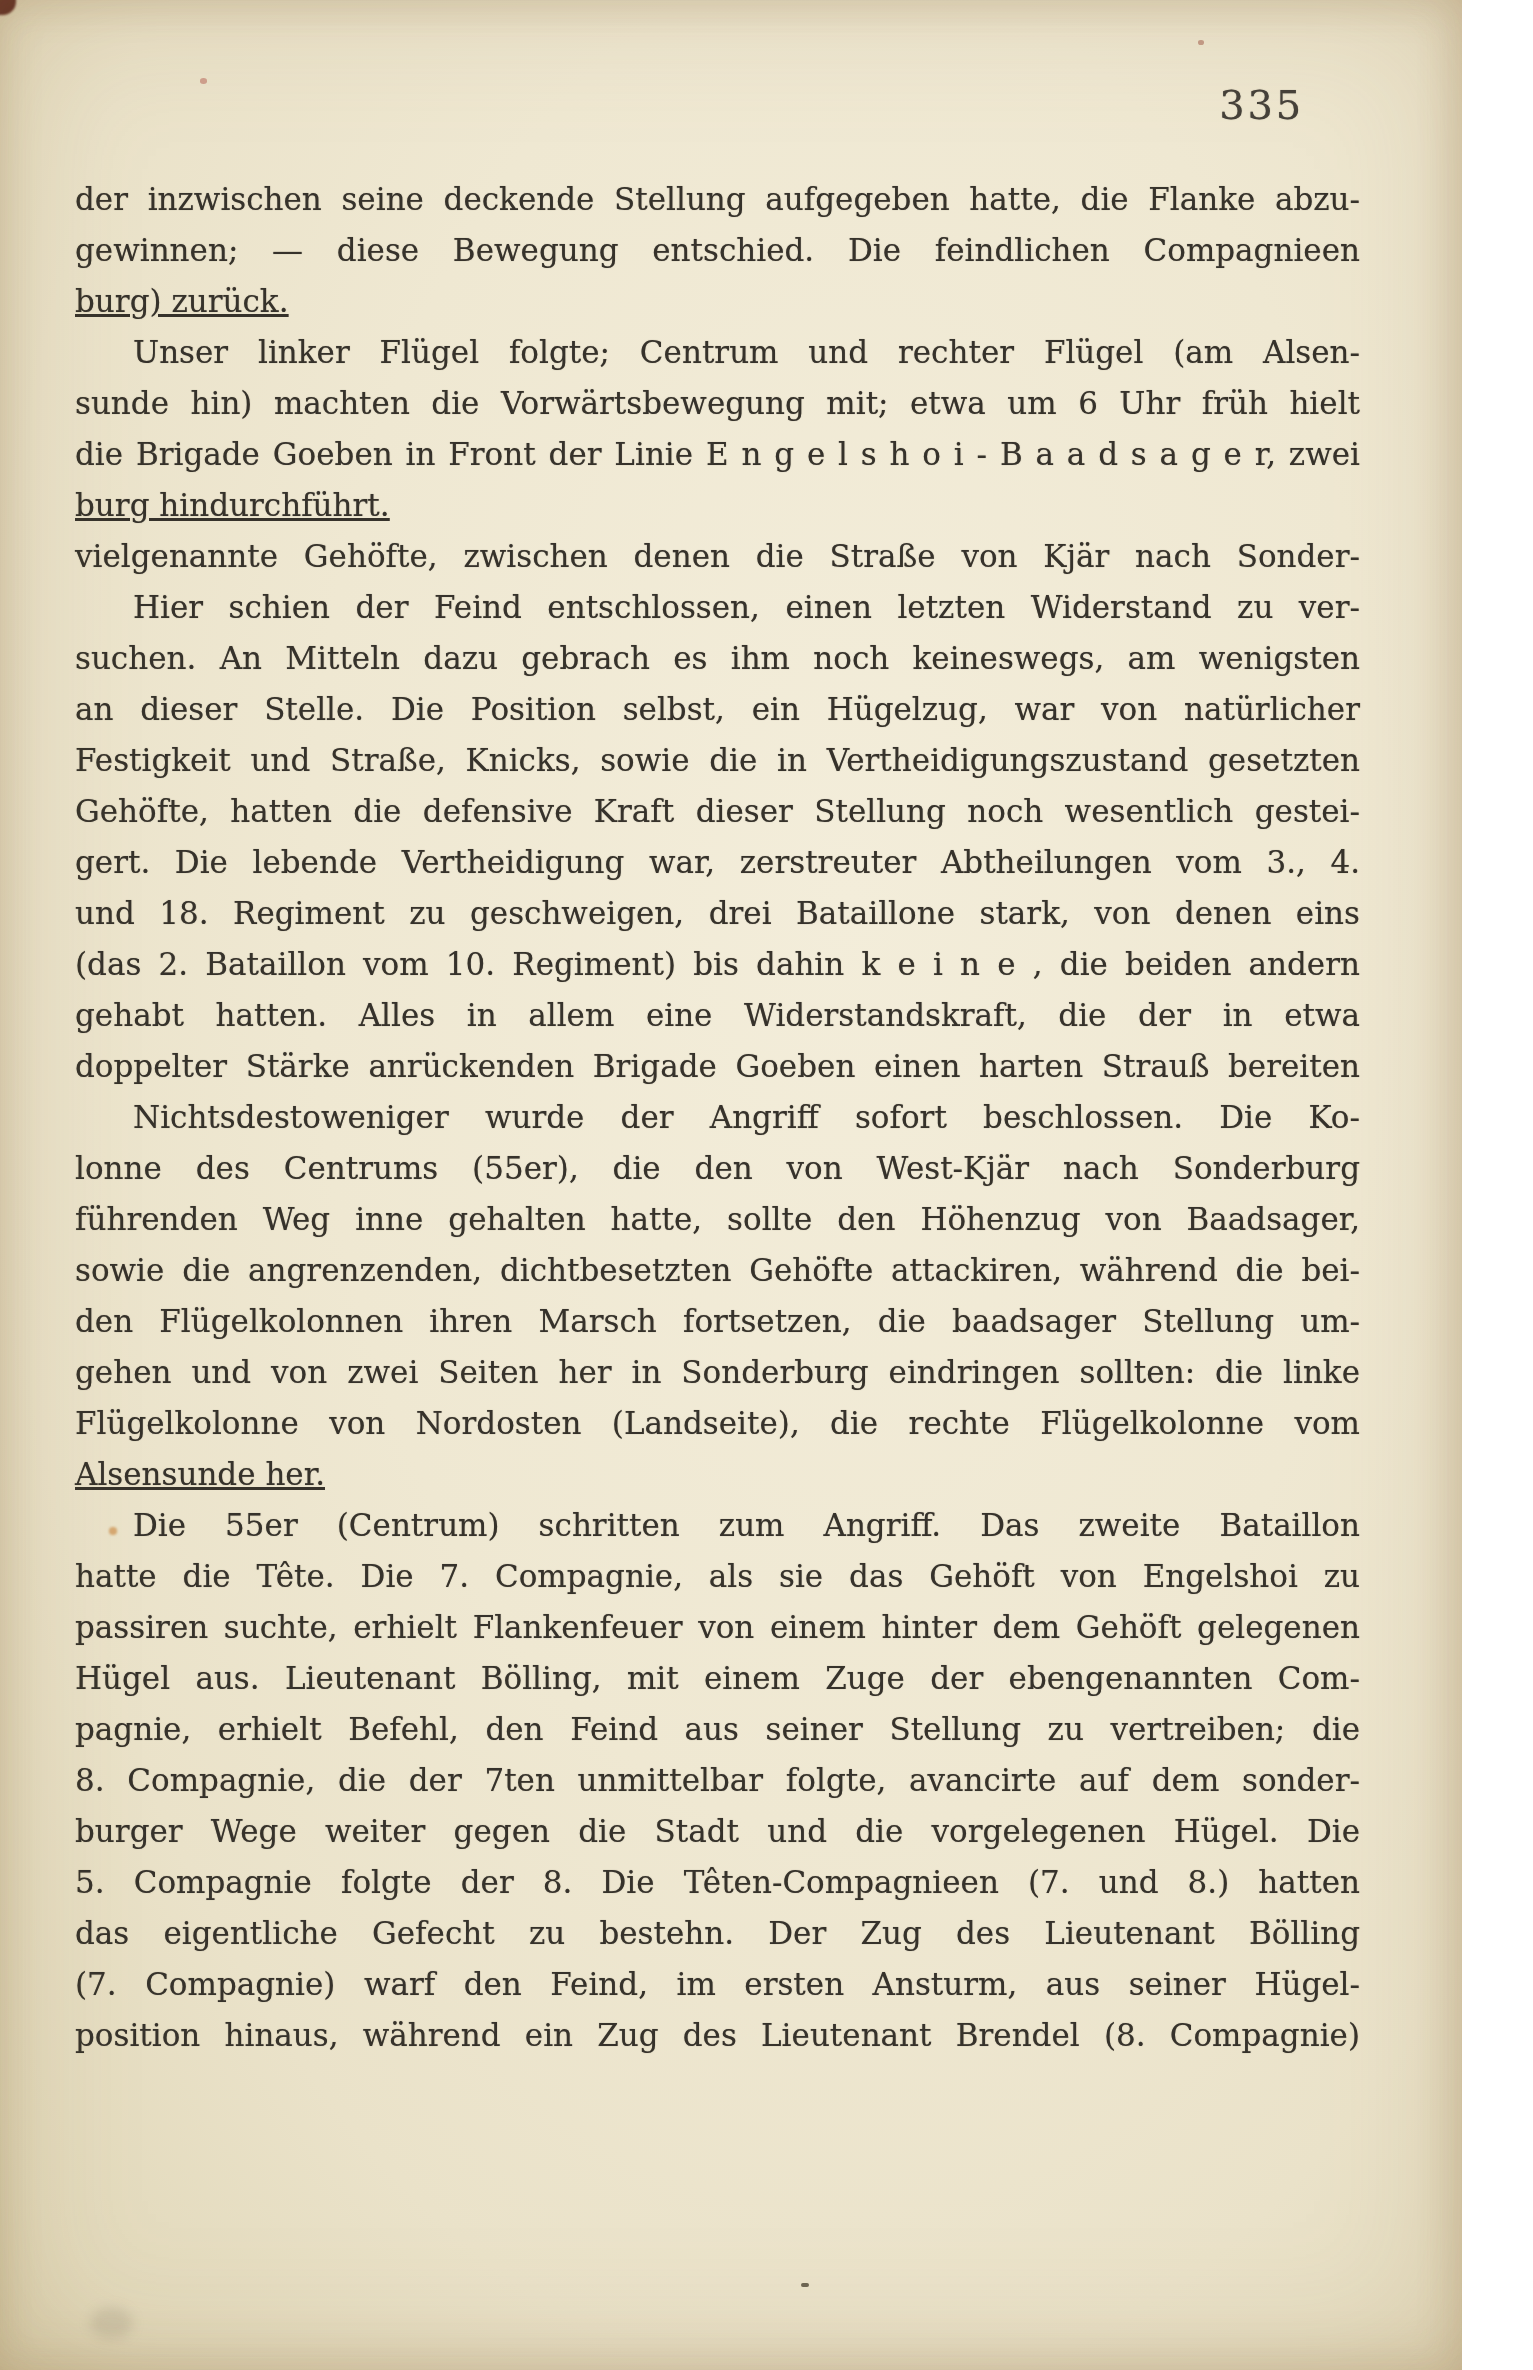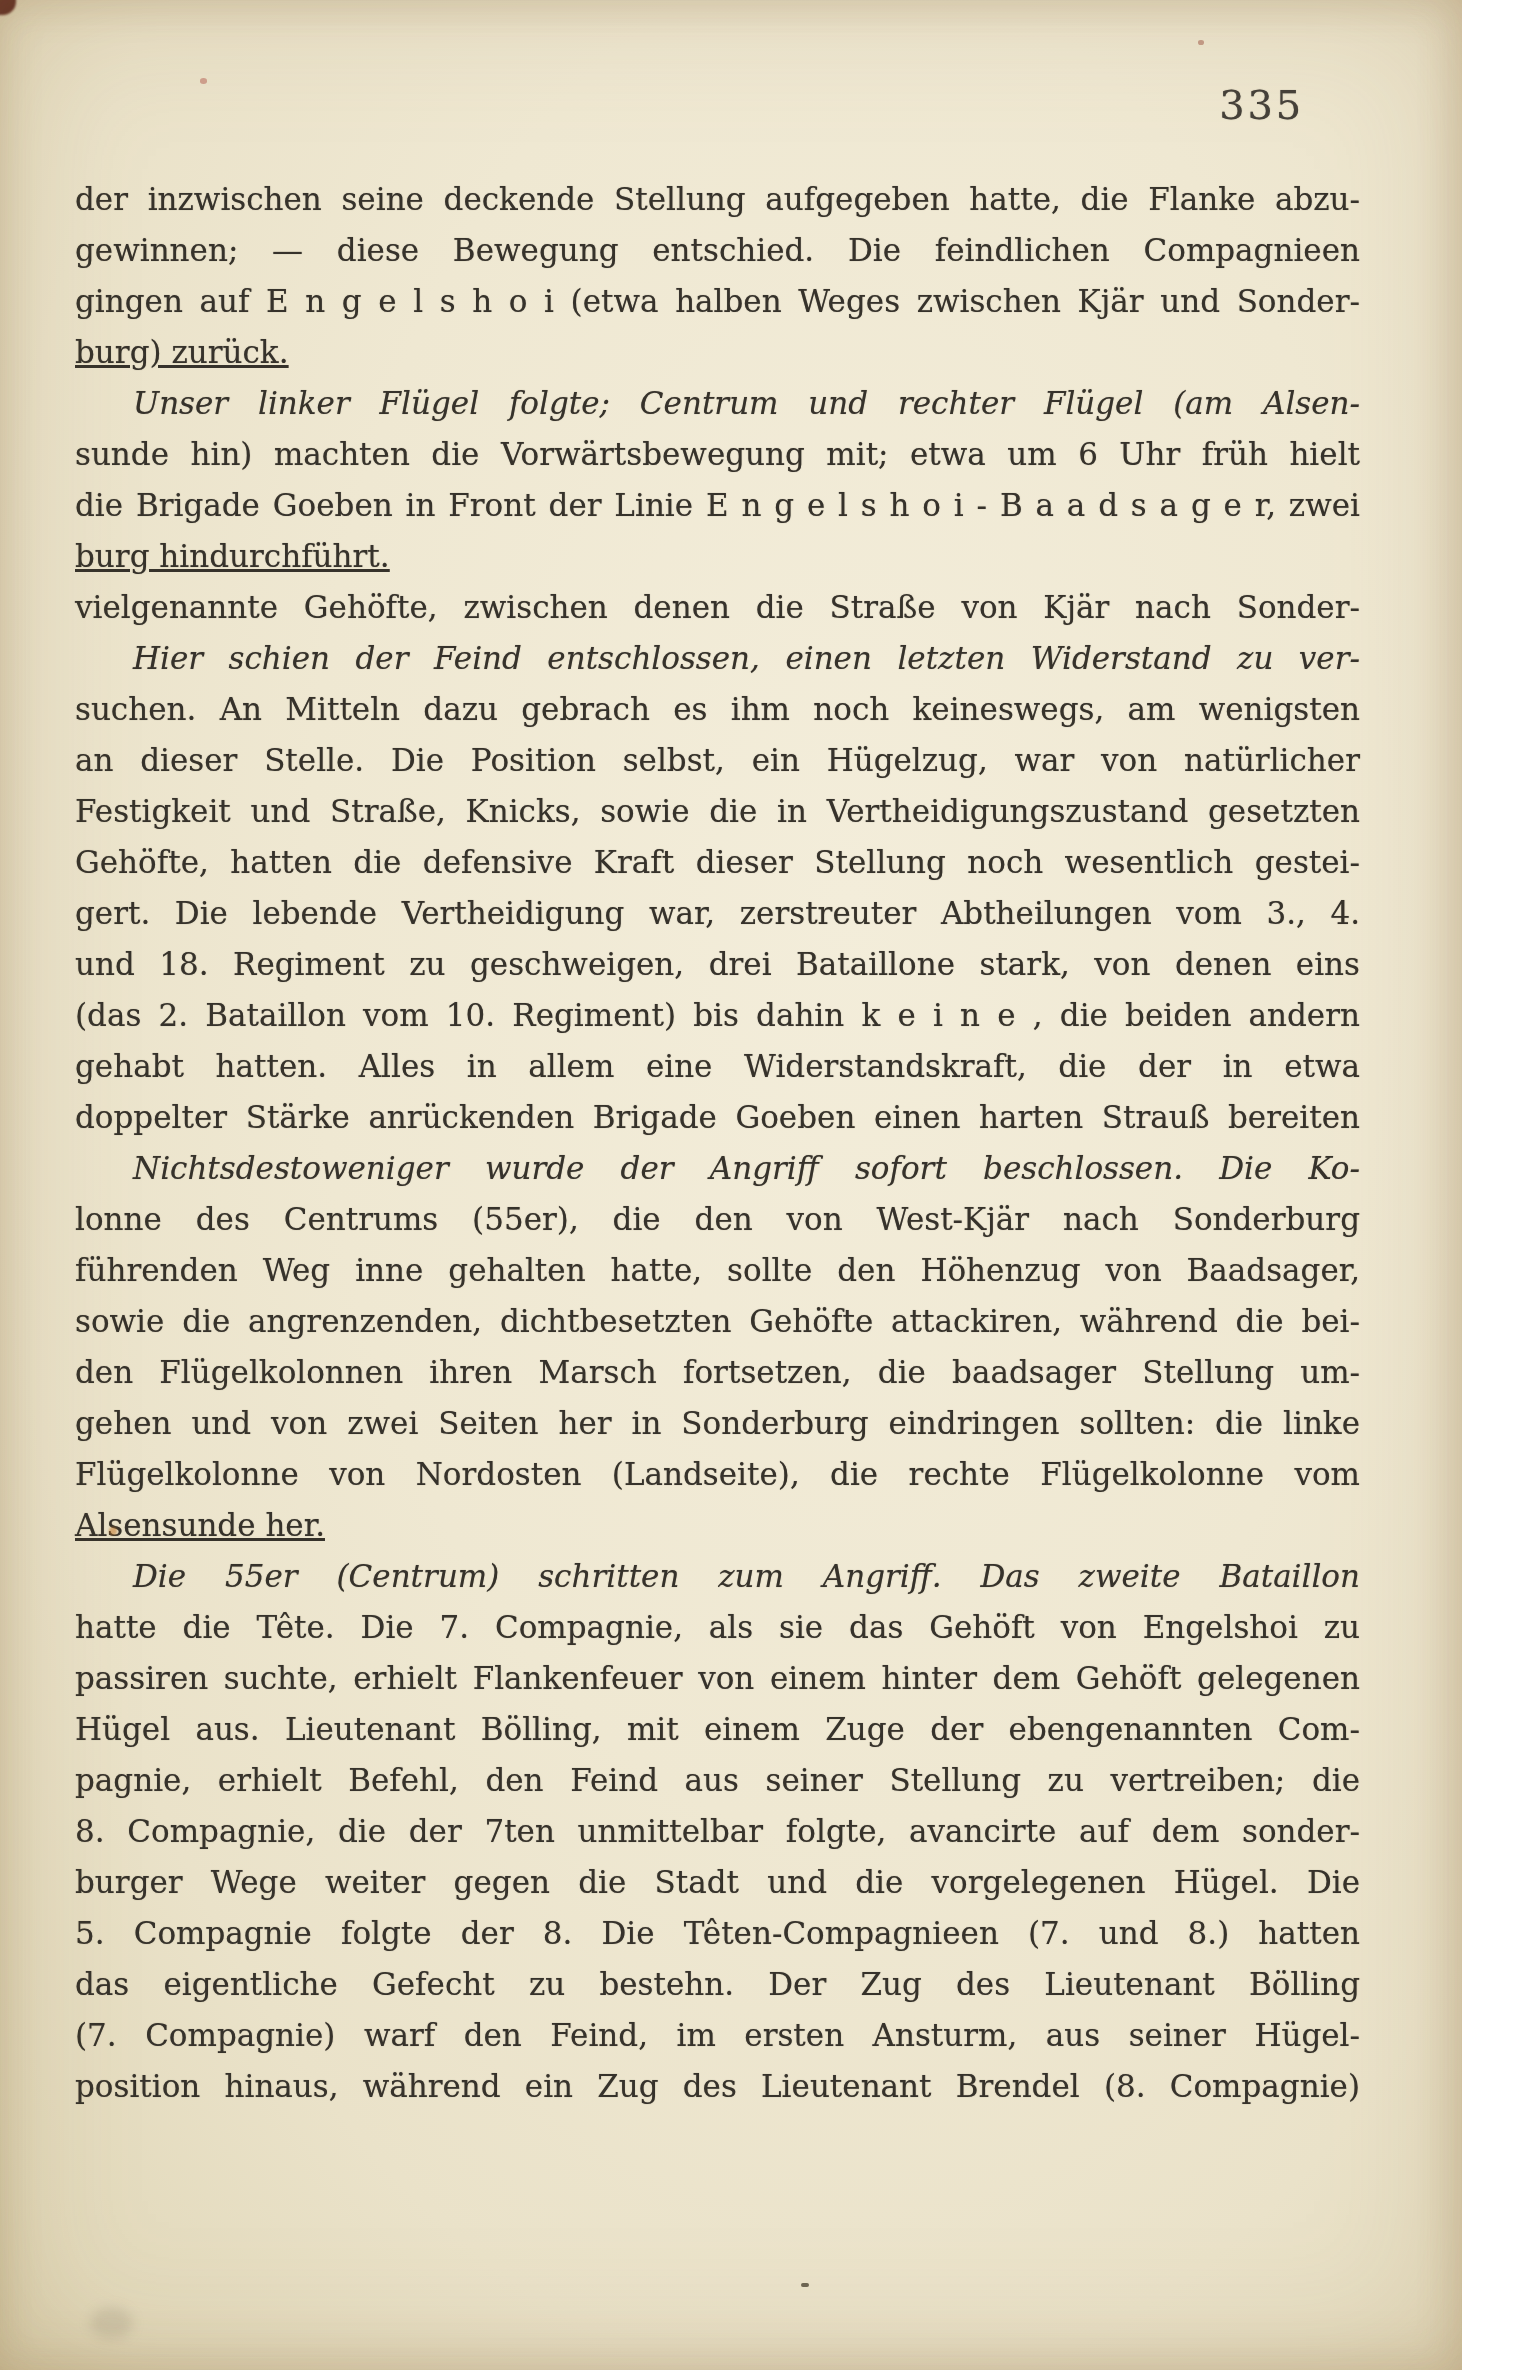--- a/index.html
+++ b/index.html
@@ -46,21 +46,20 @@
     line-height: 51px;
     text-shadow: 0 0 0.9px rgba(55, 50, 40, 0.5);
   }
   .text-line {
     text-align: justify;
     text-align-last: justify;
     white-space: normal;
   }
   .text-line.indent {
     text-indent: 58px;
-    font-style: italic;
   }
   .text-line.para-end {
     text-align-last: left;
     text-decoration: underline;
   }
   .speck {
     position: absolute;
     pointer-events: none;
   }
   .blot-corner {
@@ -123,21 +122,20 @@
 </style>
 </head>
 <body>
 
 <div class="page">
   <div class="page-number">335</div>
 
   <div class="text-block" id="text-block">
       <div class="text-line">der inzwischen seine deckende Stellung aufgegeben hatte, die Flanke abzu-</div>
       <div class="text-line">gewinnen; — diese Bewegung entschied. Die feindlichen Compagnieen</div>
-      <div class="text-line">gingen auf E n g e l s h o i (etwa halben Weges zwischen Kjär und Sonder-</div>
       <div class="text-line para-end">burg) zurück.</div>
       <div class="text-line indent">Unser linker Flügel folgte; Centrum und rechter Flügel (am Alsen-</div>
       <div class="text-line">sunde hin) machten die Vorwärtsbewegung mit; etwa um 6 Uhr früh hielt</div>
       <div class="text-line">die Brigade Goeben in Front der Linie E n g e l s h o i - B a a d s a g e r, zwei</div>
       <div class="text-line para-end">burg hindurchführt.</div>
       <div class="text-line">vielgenannte Gehöfte, zwischen denen die Straße von Kjär nach Sonder-</div>
       <div class="text-line indent">Hier schien der Feind entschlossen, einen letzten Widerstand zu ver-</div>
       <div class="text-line">suchen. An Mitteln dazu gebrach es ihm noch keineswegs, am wenigsten</div>
       <div class="text-line">an dieser Stelle. Die Position selbst, ein Hügelzug, war von natürlicher</div>
       <div class="text-line">Festigkeit und Straße, Knicks, sowie die in Vertheidigungszustand gesetzten</div>

